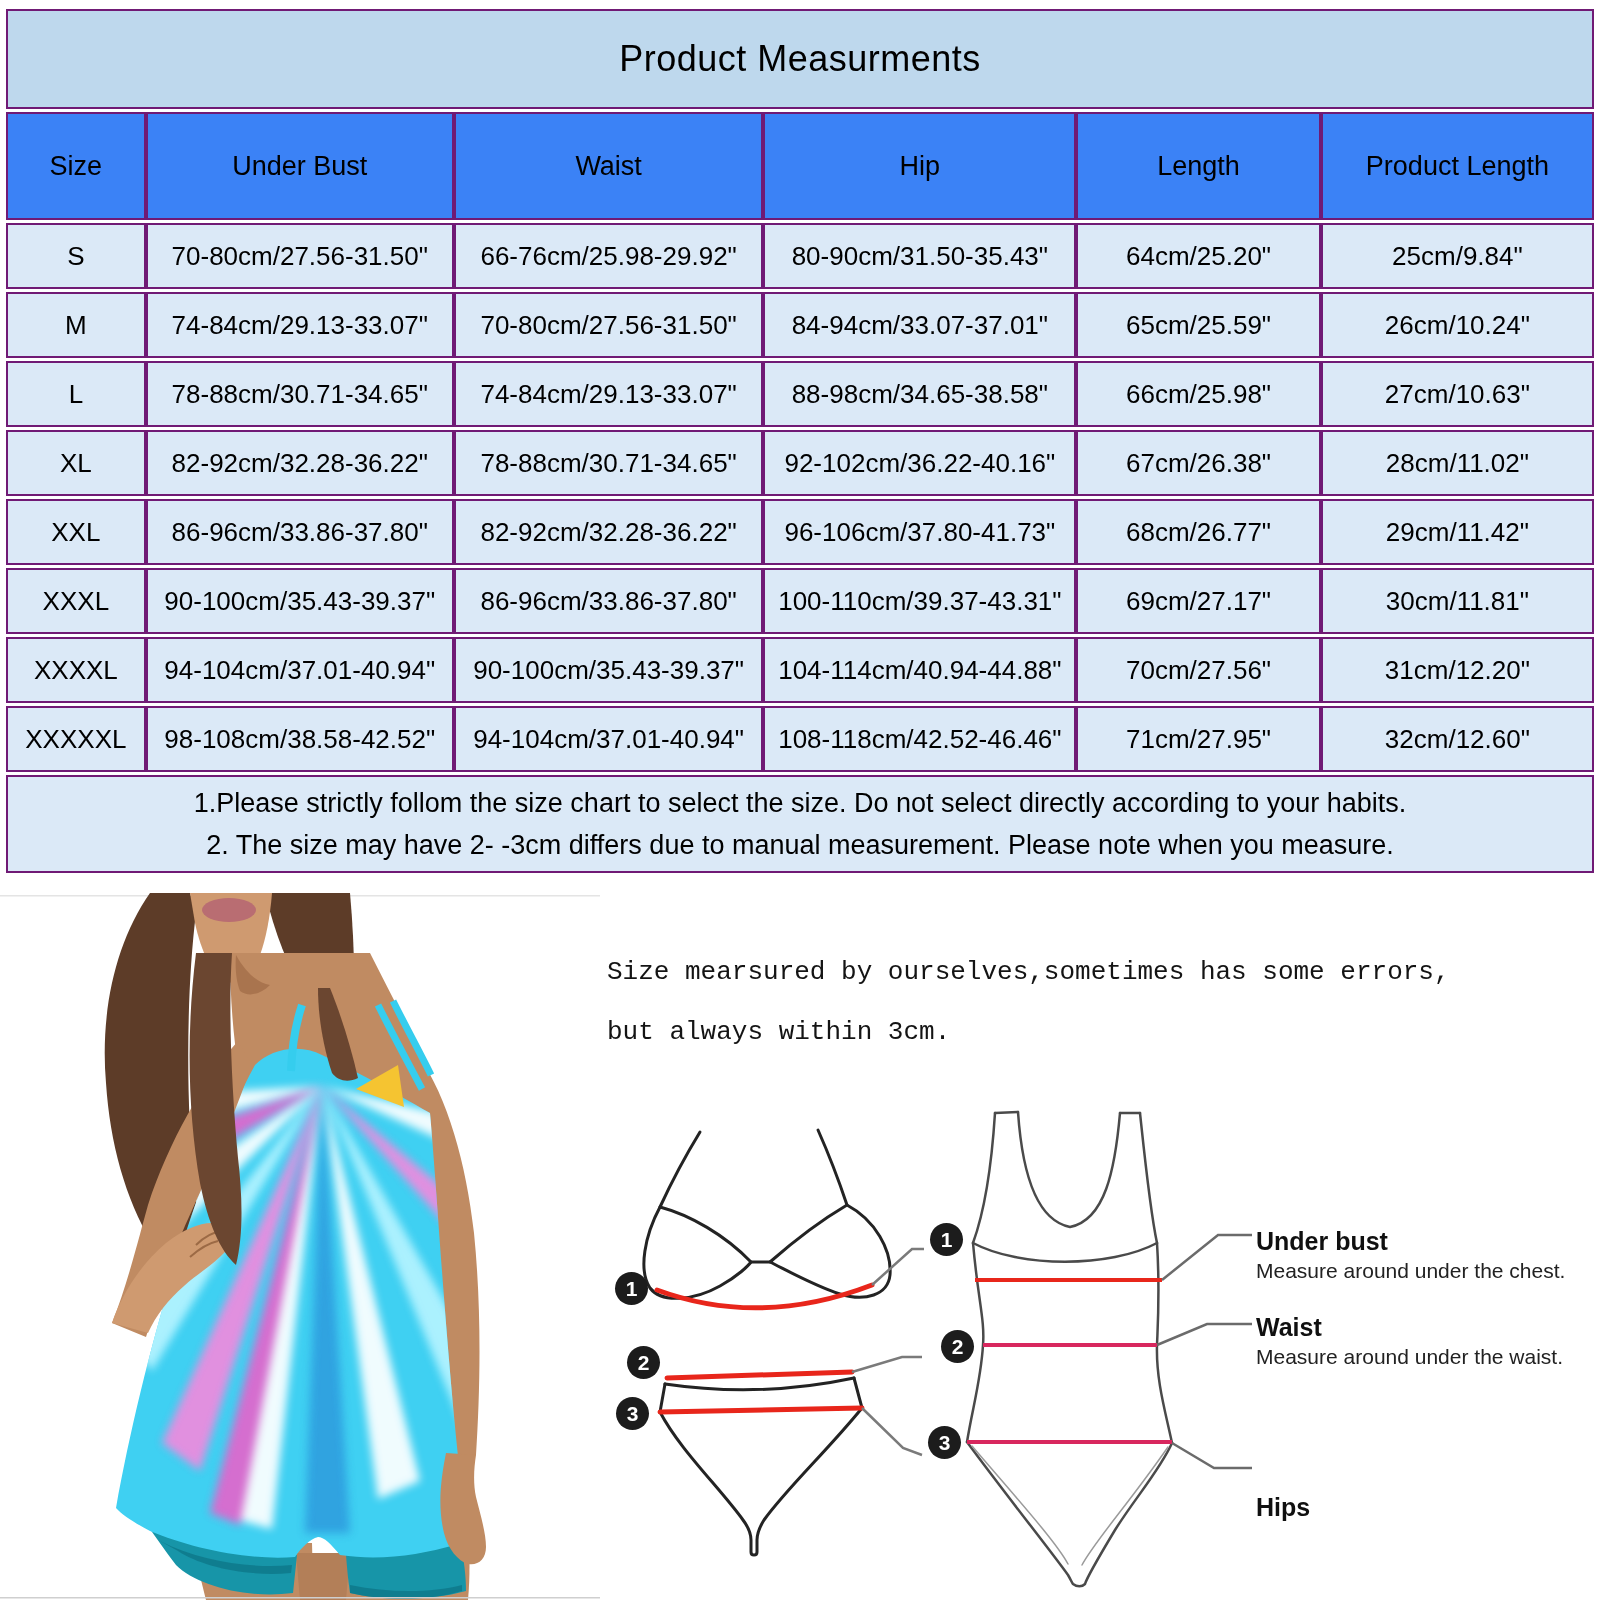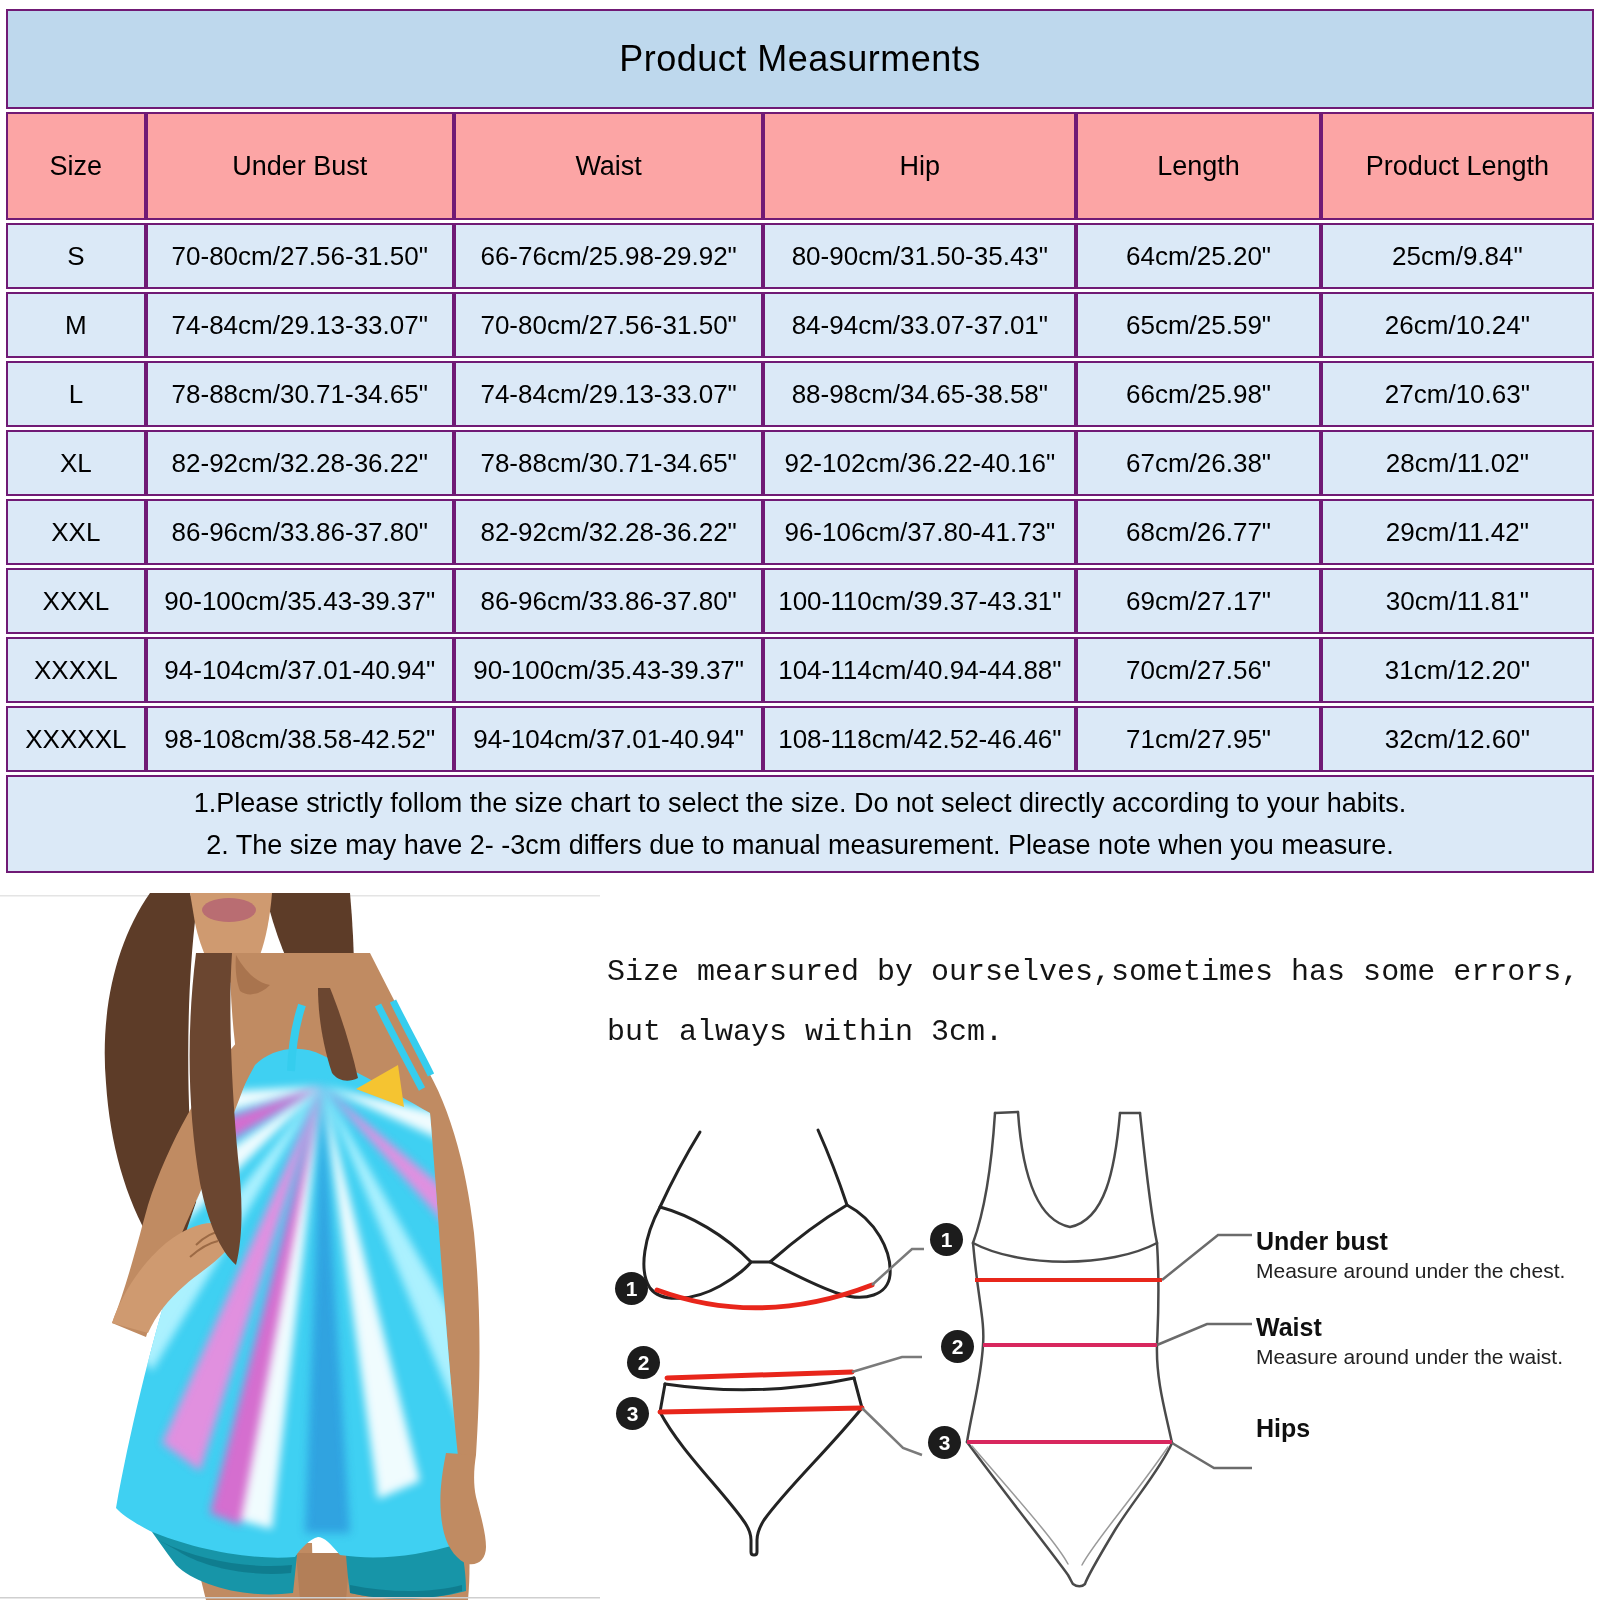--- a/index.html
+++ b/index.html
@@ -5,28 +5,28 @@
   html,body{margin:0;padding:0;background:#ffffff;}
   #stage{position:relative;width:1600px;height:1600px;background:#ffffff;overflow:hidden;
          font-family:"Liberation Sans",sans-serif;color:#000;}
 
   
   table.size-chart{position:absolute;left:6px;top:6px;width:1588px;
     border-collapse:separate;border-spacing:0 3px;background:#ffffff;table-layout:fixed;}
   table.size-chart td, table.size-chart th{border:2px solid #701a75;text-align:center;
     vertical-align:middle;padding:0 4px;overflow:hidden;}
   td.title-cell{height:96px;background:#bed8ed;font-size:36px;letter-spacing:.5px;}
-  th.col-h{height:104px;background:#fca5a5;font-size:27px;font-weight:normal;}
+  th.col-h{height:104px;background:#3b82f6;font-size:27px;font-weight:normal;}
   td.data-c{height:62px;background:#dbe9f7;font-size:26px;}
   td.notes-cell{height:94px;background:#dbe9f7;font-size:27px;line-height:42px;}
 
   
   .side-note{position:absolute;left:607px;top:942px;width:860px;
     font-family:"Liberation Mono","DejaVu Sans Mono",monospace;
-    font-size:30px;line-height:60px;color:#141414;white-space:nowrap;}
+    font-size:26px;line-height:60px;color:#141414;white-space:nowrap;}
 
   
   .diagram-svg{position:absolute;left:600px;top:1060px;width:1000px;height:540px;}
   .photo-svg{position:absolute;left:0px;top:893px;width:600px;height:707px;}
 
   .step-badge{position:absolute;width:33px;height:33px;border-radius:50%;
     background:#1c1c1c;color:#ffffff;text-align:center;
     font:bold 21px/33px "Liberation Sans",sans-serif;}
 
   .measure-label{position:absolute;left:1256px;width:330px;}
@@ -265,17 +265,17 @@
   <div class="step-badge" style="left:928px;top:1426px">3</div>
 
   <div class="measure-label" style="top:1226px">
     <div class="lbl-title">Under bust</div>
     <div class="lbl-desc">Measure around under the chest.</div>
   </div>
   <div class="measure-label" style="top:1312px">
     <div class="lbl-title">Waist</div>
     <div class="lbl-desc">Measure around under the waist.</div>
   </div>
-  <div class="measure-label" style="top:1413px">
+  <div class="measure-label" style="top:1492px">
     <div class="lbl-title">Hips</div>
   </div>
 
 </div>
 
 </body></html>

